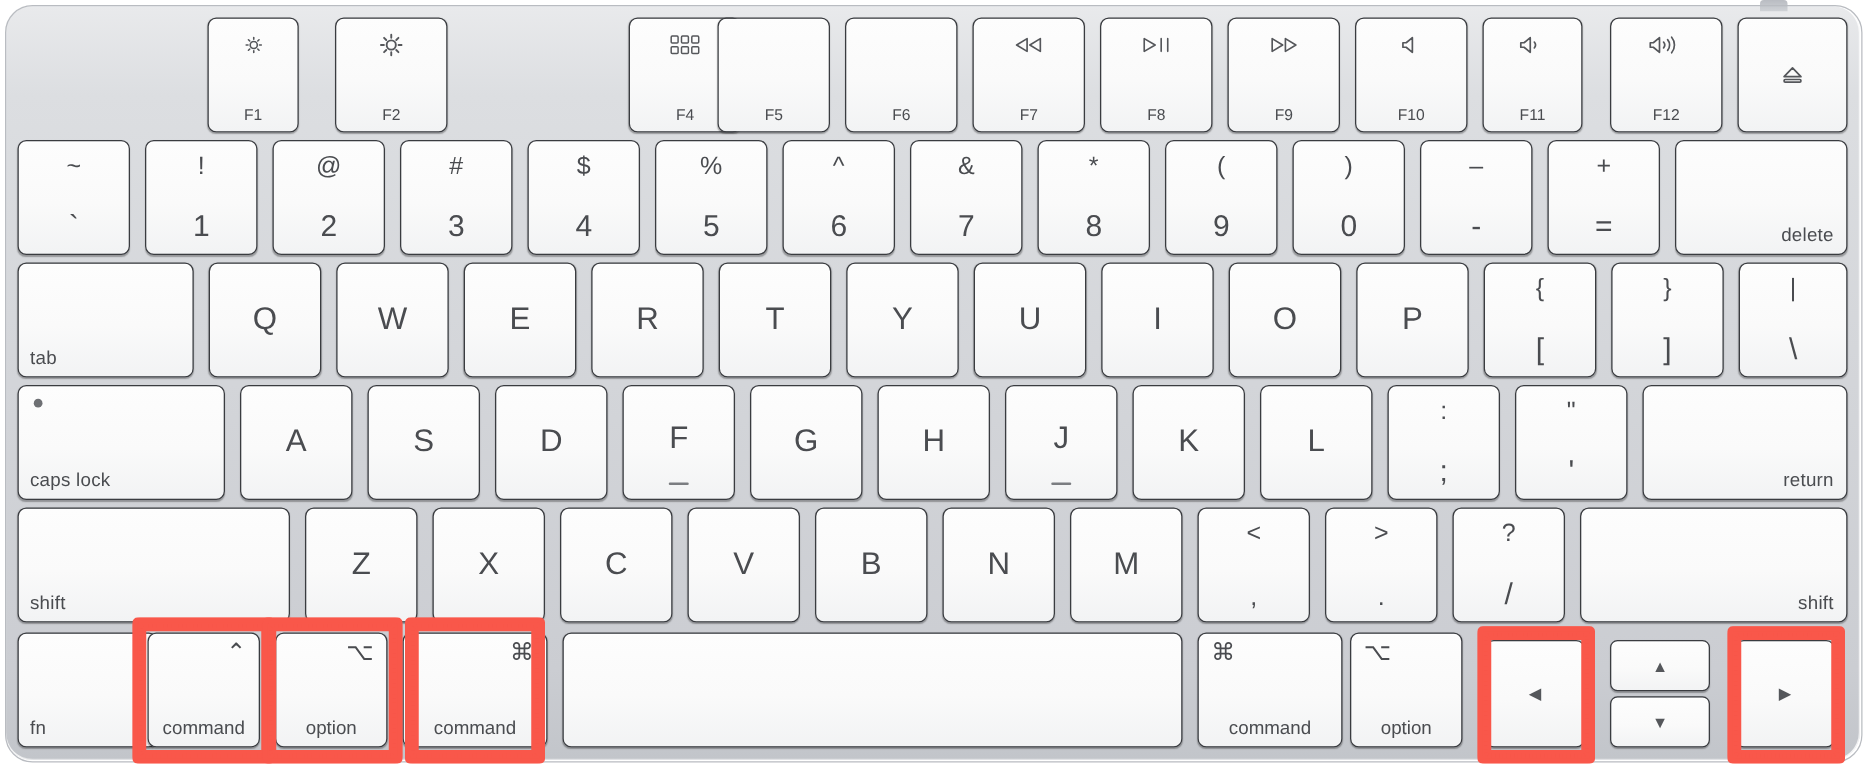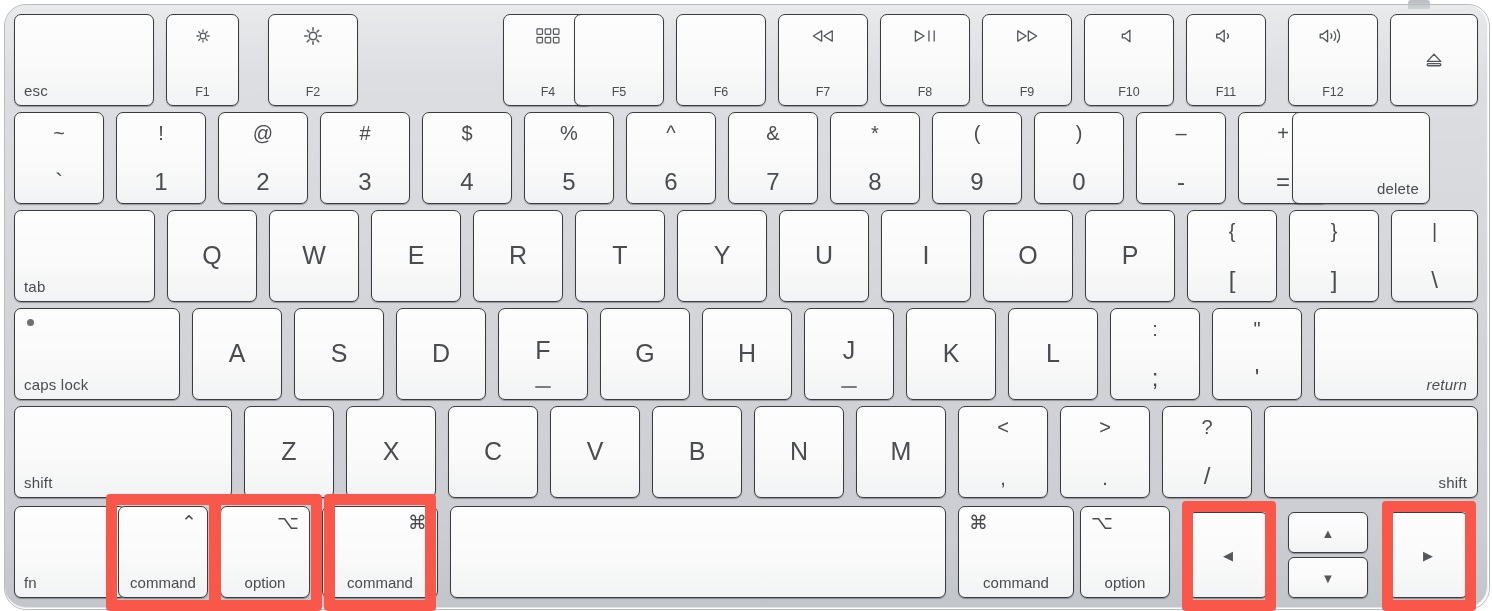--- a/index.html
+++ b/index.html
@@ -169,23 +169,20 @@
 </style>
 </head>
 <body>
 
 <div id="stage">
 
   <div class="kb-body"></div>
   <div class="kb-nub"></div>
   <div class="kb-edge"></div>
 
-  <div class="key" style="left:14px;top:14px;width:140px;height:92px;">
-    <span class="lbl-word">esc</span>
-  </div>
 
   <div class="key" style="left:166px;top:14px;width:73px;height:92px;">
     <span class="glyph-top icon">
       <svg width="22" height="22" viewBox="0 0 24 24" fill="none" stroke="#55575b" stroke-width="1.4" stroke-linecap="round">
         <circle cx="12" cy="12" r="3.1"></circle>
         <path d="M12 5.4v1.6M12 17v1.6M5.4 12h1.6M17 12h1.6M7.4 7.4l1.1 1.1M15.5 15.5l1.1 1.1M16.6 7.4l-1.1 1.1M8.5 15.5l-1.1 1.1"></path>
       </svg>
     </span>
     <span class="lbl-fn">F1</span>
   </div>
@@ -338,21 +335,21 @@
     <span class="lbl-dual-bot">0</span>
   </div>
   <div class="key" style="left:1136px;top:112px;width:90px;height:92px;">
     <span class="lbl-dual-top">–</span>
     <span class="lbl-dual-bot">-</span>
   </div>
   <div class="key" style="left:1238px;top:112px;width:90px;height:92px;">
     <span class="lbl-dual-top">+</span>
     <span class="lbl-dual-bot">=</span>
   </div>
-  <div class="key" style="left:1292px;top:112px;width:138px;height:92px;">
+  <div class="key" style="left:1340px;top:112px;width:138px;height:92px;">
     <span class="lbl-word right">delete</span>
   </div>
 
   <div class="key" style="left:14px;top:210px;width:141px;height:92px;">
     <span class="lbl-word">tab</span>
   </div>
   <div class="key" style="left:167px;top:210px;width:90px;height:92px;">
     <span class="lbl-big">Q</span>
   </div>
   <div class="key" style="left:269px;top:210px;width:90px;height:92px;">
@@ -429,21 +426,21 @@
     <span class="lbl-big">L</span>
   </div>
   <div class="key" style="left:1110px;top:308px;width:90px;height:92px;">
     <span class="lbl-dual-top">:</span>
     <span class="lbl-dual-bot">;</span>
   </div>
   <div class="key" style="left:1212px;top:308px;width:90px;height:92px;">
     <span class="lbl-dual-top">"</span>
     <span class="lbl-dual-bot">'</span>
   </div>
-  <div class="key" style="left:1314px;top:308px;width:164px;height:92px;font-style:italic;">
+  <div class="key" style="left:1314px;top:308px;width:164px;height:92px;">
     <span class="lbl-word right">return</span>
   </div>
 
   <div class="key" style="left:14px;top:406px;width:218px;height:92px;">
     <span class="lbl-word">shift</span>
   </div>
   <div class="key" style="left:244px;top:406px;width:90px;height:92px;">
     <span class="lbl-big">Z</span>
   </div>
   <div class="key" style="left:346px;top:406px;width:90px;height:92px;">

